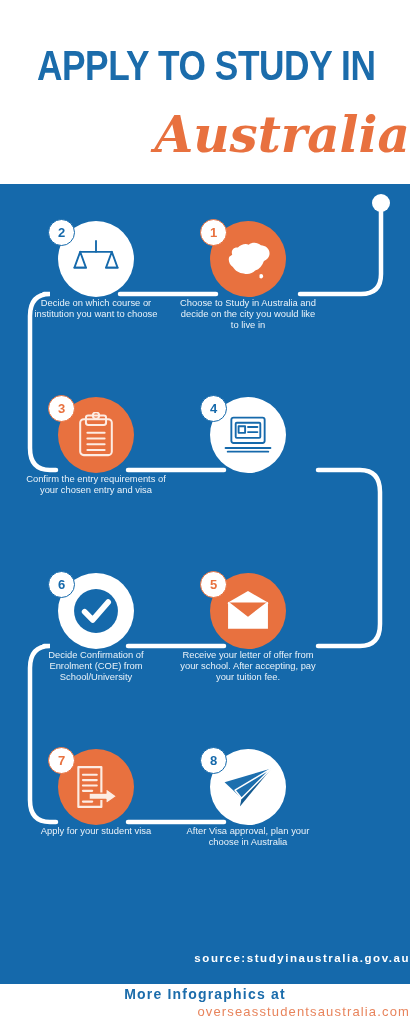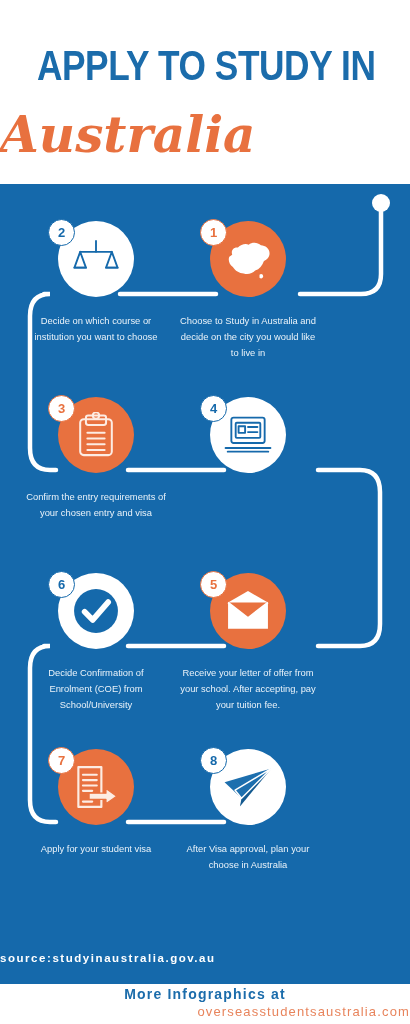--- a/index.html
+++ b/index.html
@@ -14,21 +14,21 @@
   .header{position:absolute;left:0;top:0;width:410px;height:184px;background:#ffffff;}
   .title-main{
     position:absolute;left:0;top:42px;width:410px;text-align:center;
     font-family:"Liberation Sans",sans-serif;
     font-weight:bold;font-size:43px;line-height:46px;
     letter-spacing:-0.5px;color:#1b6cab;
     transform:scaleX(0.82);transform-origin:center top;
     white-space:nowrap;
   }
   .title-script{
-    position:absolute;left:0;top:106px;width:410px;text-align:left;
+    position:absolute;left:0;top:106px;width:410px;text-align:right;
     font-family:"DejaVu Serif",serif;
     font-style:italic;font-weight:bold;font-size:50px;line-height:58px;
     color:#e8713f;white-space:nowrap;
   }
 
   
   .body-blue{position:absolute;left:0;top:184px;width:410px;height:800px;background:#1569ab;overflow:hidden;}
   .flow-svg{position:absolute;left:0;top:0;width:410px;height:800px;}
 
   
@@ -42,27 +42,27 @@
   .circle.white{background:#ffffff;}
   .badge{
     position:absolute;left:-10px;top:-2px;width:25px;height:25px;border-radius:50%;
     background:#ffffff;border:1.6px solid #1569ab;
     display:flex;align-items:center;justify-content:center;
     font-size:13px;font-weight:bold;line-height:1;z-index:4;
   }
   .badge.num-blue{color:#1569ab;border-color:#1569ab;}
   .badge.num-orange{color:#e8713f;border-color:#e8713f;}
   .caption{
-    margin-top:16px;text-align:center;color:#e9f2f9;
-    font-size:9.4px;line-height:16px;padding:0 6px;
+    margin-top:0;text-align:center;color:#e9f2f9;
+    font-size:9.4px;line-height:11px;padding:0 6px;
   }
 
   
   .source{
-    position:absolute;left:0;width:410px;text-align:left;
+    position:absolute;left:0;width:410px;text-align:right;
     color:#ffffff;font-size:11.5px;font-weight:bold;letter-spacing:1.55px;
   }
 
   
   .footer{position:absolute;left:0;top:984px;width:410px;height:40px;background:#ffffff;}
   .footer-line1{
     position:absolute;left:0;top:2px;width:410px;text-align:center;
     color:#1b6cab;font-size:14px;font-weight:bold;letter-spacing:1.2px;
   }
   .footer-line2{

